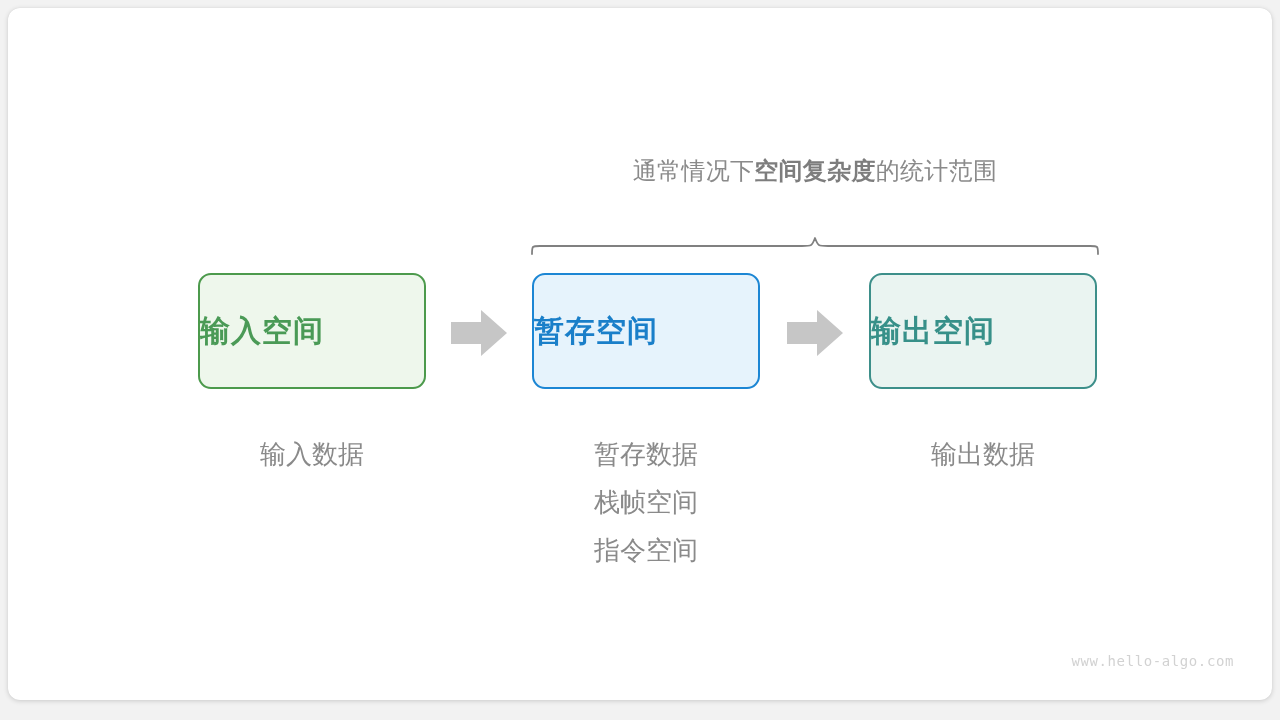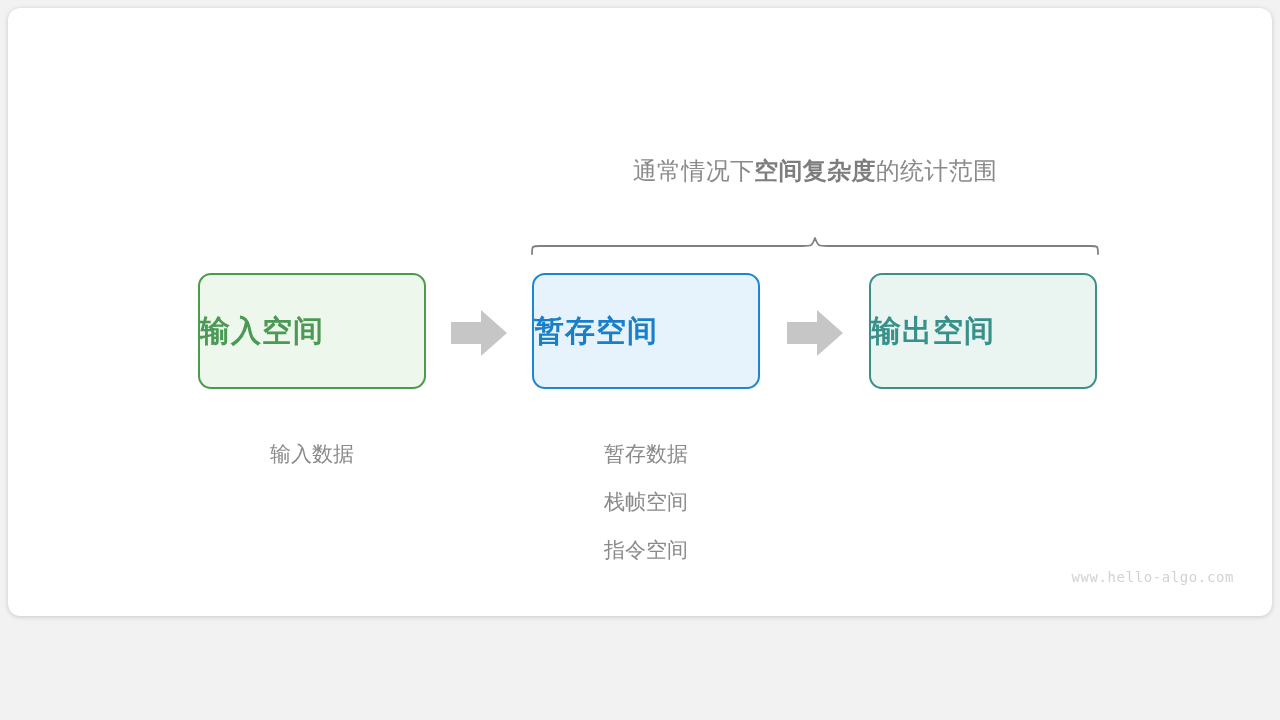--- a/index.html
+++ b/index.html
@@ -17,21 +17,21 @@
     position: relative;
     width: 1280px;
     height: 720px;
     background: #f2f2f2;
   }
   #canvas {
     position: absolute;
     left: 8px;
     top: 8px;
     width: 1264px;
-    height: 608px;
+    height: 692px;
     background: #ffffff;
     border-radius: 12px;
     box-shadow: 0 1px 5px rgba(0,0,0,0.16), 0 0 1px rgba(0,0,0,0.10);
     overflow: hidden;
   }
 
   
   .caption {
     position: absolute;
     left: 524px;
@@ -102,21 +102,21 @@
   .arrow-1 { left: 441px; }
   .arrow-2 { left: 777px; }
 
   
   .sublabels {
     position: absolute;
     top: 422px;
     width: 228px;
     text-align: center;
     color: #8a8a8a;
-    font-size: 21px;
+    font-size: 26px;
     line-height: 48px;
   }
   .sub-input  { left: 190px; }
   .sub-buffer { left: 524px; }
   .sub-output { left: 861px; }
 
   
   .watermark {
     position: absolute;
     right: 38px;
@@ -165,17 +165,20 @@
     </div>
 
     <div class="sublabels sub-input">
       <div>输入数据</div>
     </div>
     <div class="sublabels sub-buffer">
       <div>暂存数据</div>
       <div>栈帧空间</div>
       <div>指令空间</div>
     </div>
+    <div class="sublabels sub-output">
+      <div>输出数据</div>
+    </div>
 
     <div class="watermark">www.hello-algo.com</div>
 
   </div>
 </div>
 
 </body></html>

